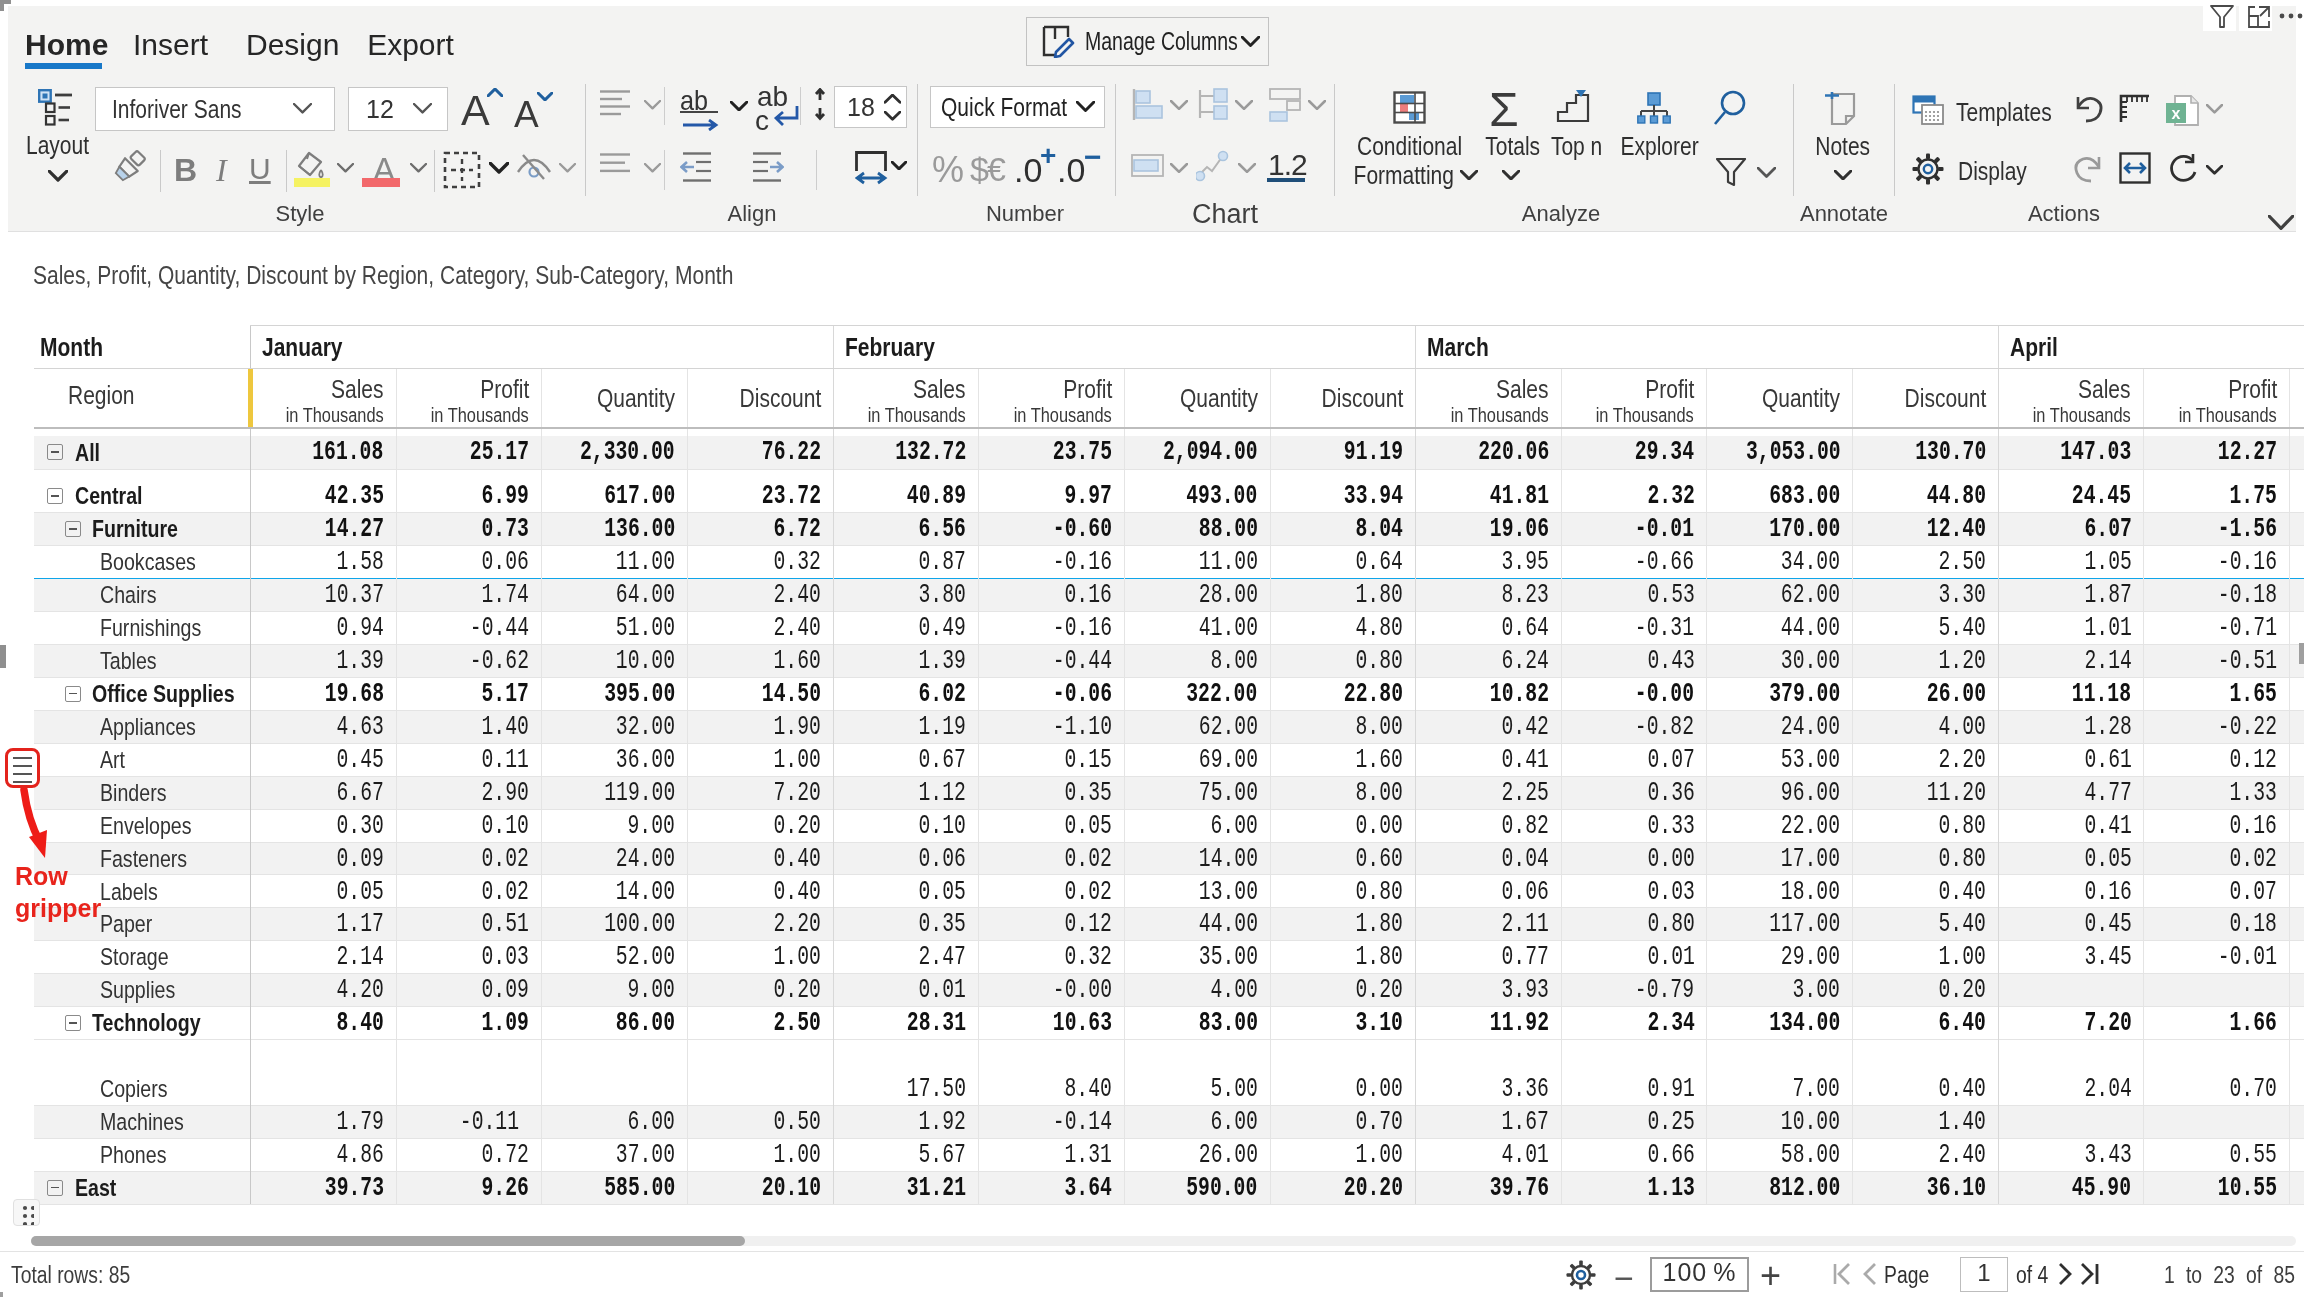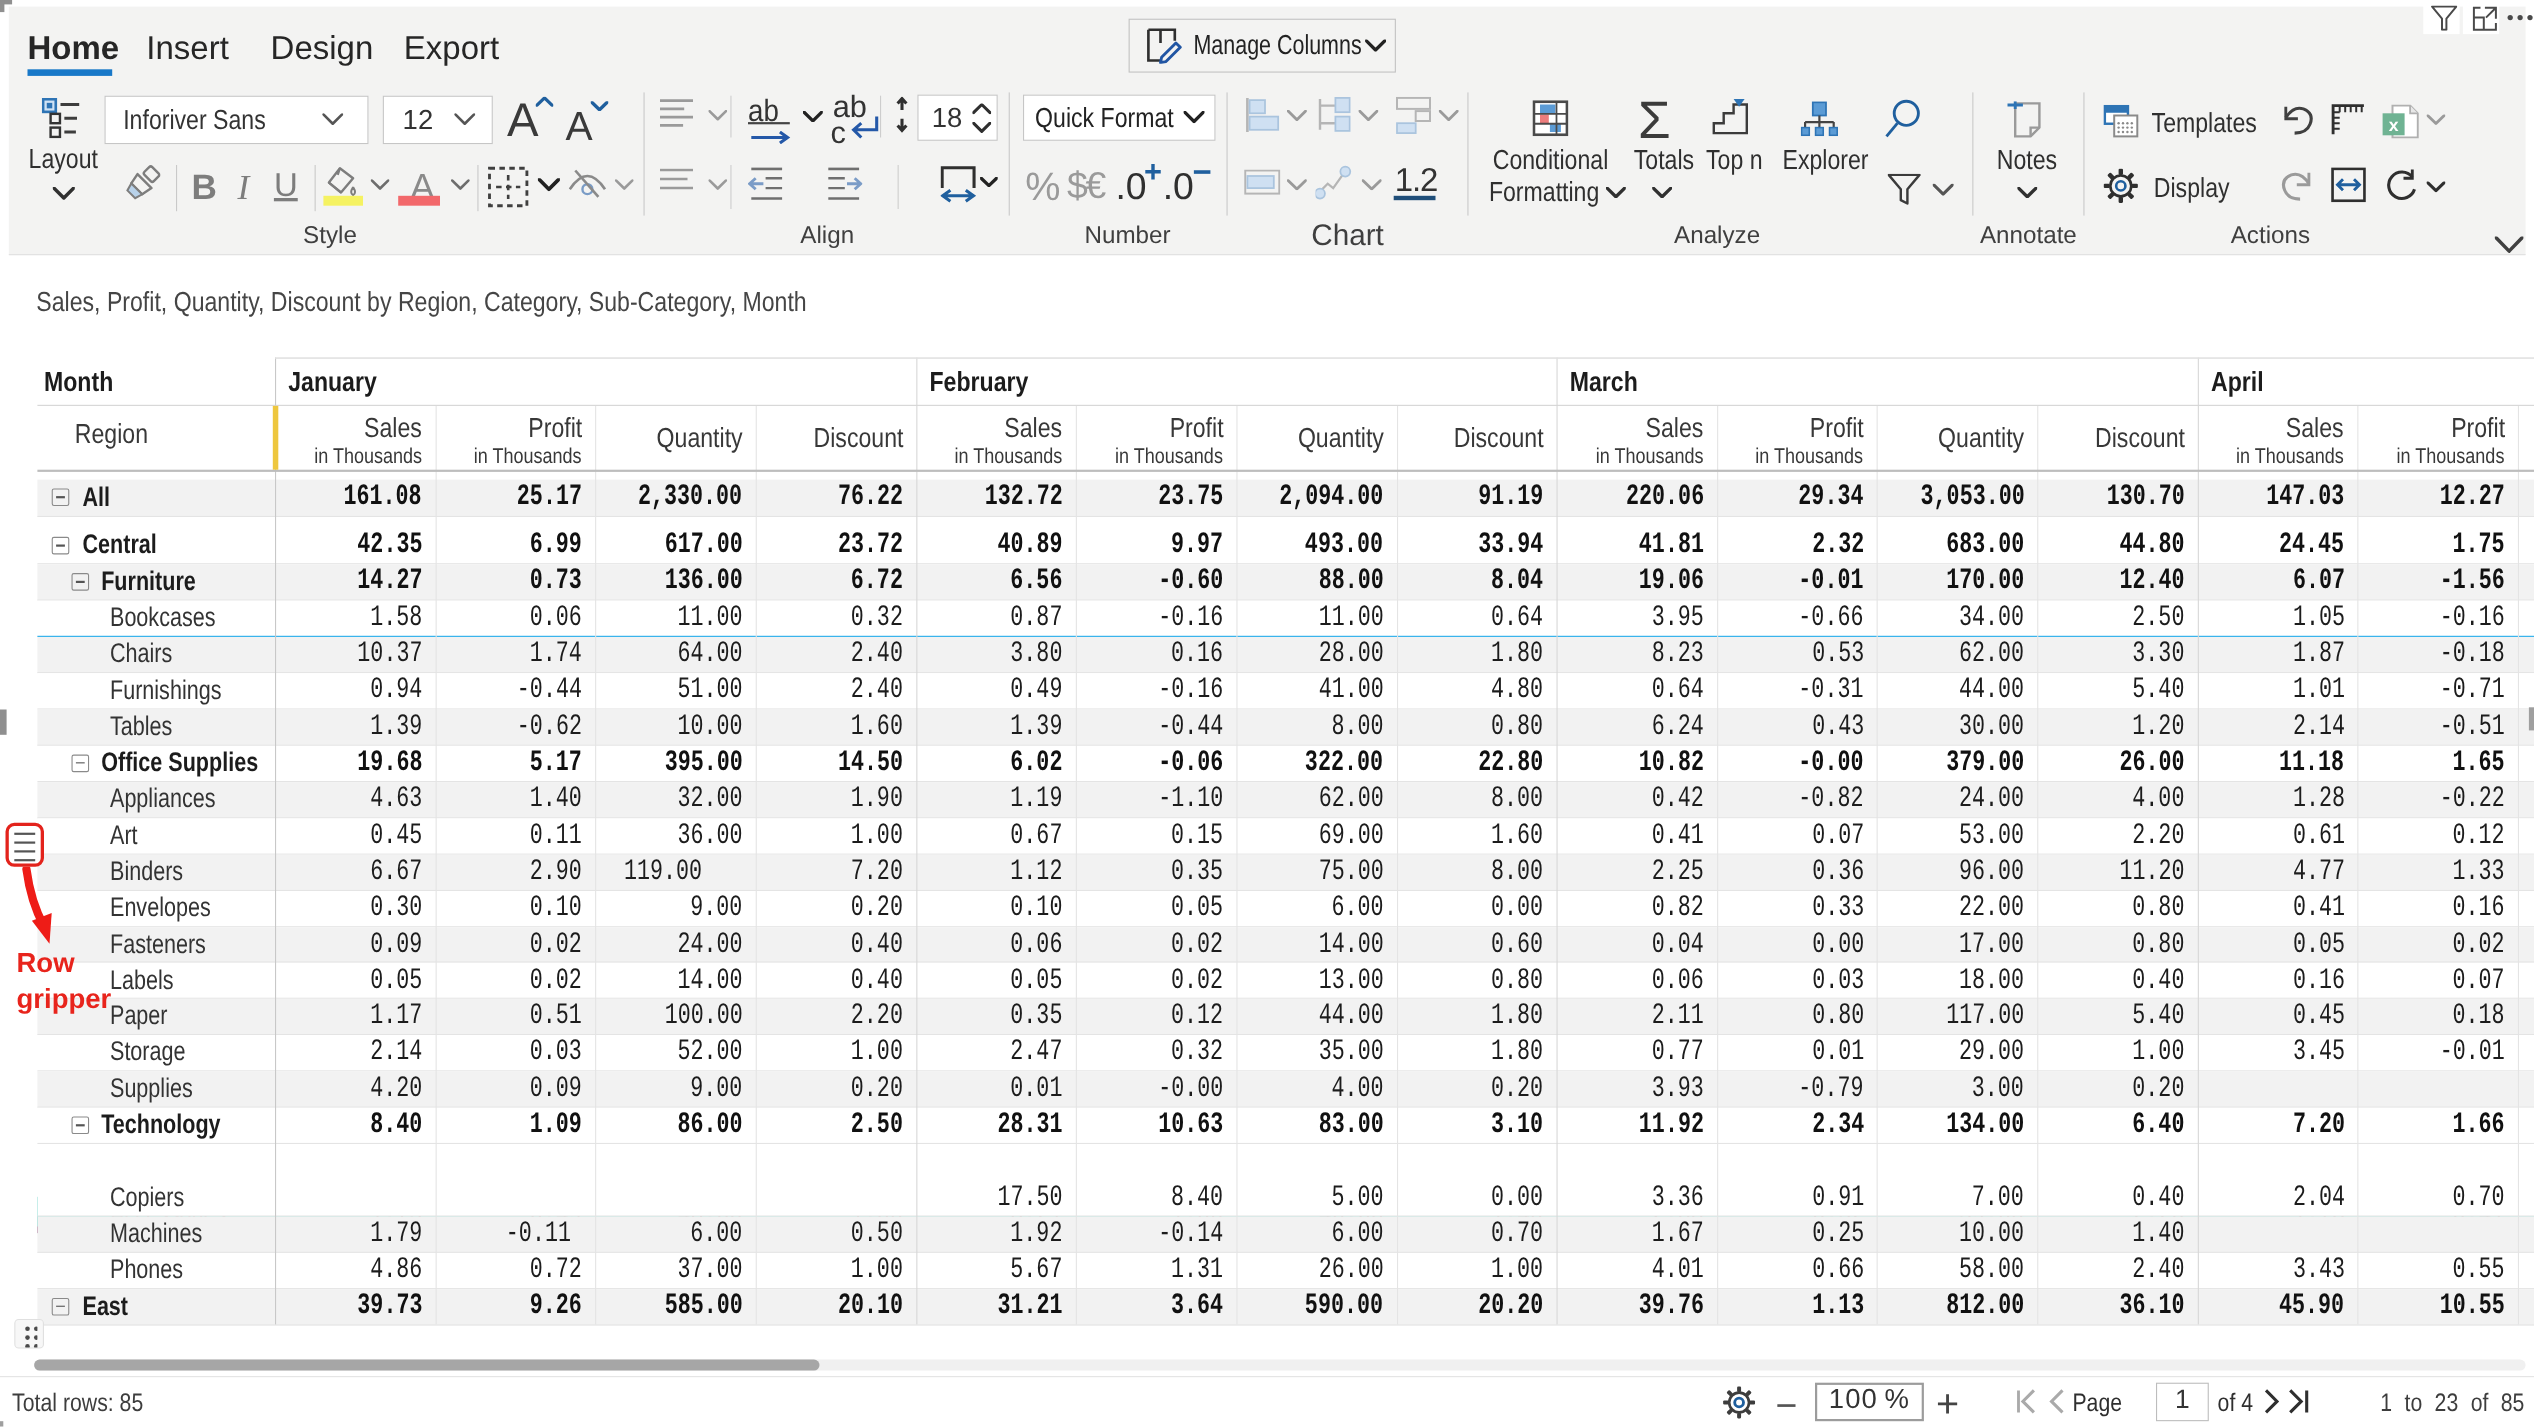--- a/index.html
+++ b/index.html
@@ -546,21 +546,21 @@
 <div style="position:absolute;left:1490.5px;top:0;width:170px;height:32.94px;line-height:32.94px;text-align:right"><span class="n">0.07</span></div>
 <div style="position:absolute;left:1636.2px;top:0;width:170px;height:32.94px;line-height:32.94px;text-align:right"><span class="n">53.00</span></div>
 <div style="position:absolute;left:1781.8px;top:0;width:170px;height:32.94px;line-height:32.94px;text-align:right"><span class="n">2.20</span></div>
 <div style="position:absolute;left:1927.4px;top:0;width:170px;height:32.94px;line-height:32.94px;text-align:right"><span class="n">0.61</span></div>
 <div style="position:absolute;left:2073.1px;top:0;width:170px;height:32.94px;line-height:32.94px;text-align:right"><span class="n">0.12</span></div>
 </div>
 <div style="position:absolute;left:34px;top:776.7px;width:2270px;height:32.94px;background:#f2f2f2;border-bottom:1px solid #e4e4e4">
 <div style="position:absolute;left:66px;top:0;height:32.94px;line-height:32.94px;font-size:24.5px;font-weight:normal;color:#333;white-space:nowrap"><span class="c" style="transform:scaleX(0.8)">Binders</span></div>
 <div style="position:absolute;left:179.6px;top:0;width:170px;height:32.94px;line-height:32.94px;text-align:right"><span class="n">6.67</span></div>
 <div style="position:absolute;left:325.3px;top:0;width:170px;height:32.94px;line-height:32.94px;text-align:right"><span class="n">2.90</span></div>
-<div style="position:absolute;left:471.0px;top:0;width:170px;height:32.94px;line-height:32.94px;text-align:center"><span class="n">119.00</span></div>
+<div style="position:absolute;left:471.0px;top:0;width:170px;height:32.94px;line-height:32.94px;text-align:right"><span class="n">119.00</span></div>
 <div style="position:absolute;left:616.6px;top:0;width:170px;height:32.94px;line-height:32.94px;text-align:right"><span class="n">7.20</span></div>
 <div style="position:absolute;left:762.2px;top:0;width:170px;height:32.94px;line-height:32.94px;text-align:right"><span class="n">1.12</span></div>
 <div style="position:absolute;left:907.9px;top:0;width:170px;height:32.94px;line-height:32.94px;text-align:right"><span class="n">0.35</span></div>
 <div style="position:absolute;left:1053.6px;top:0;width:170px;height:32.94px;line-height:32.94px;text-align:right"><span class="n">75.00</span></div>
 <div style="position:absolute;left:1199.2px;top:0;width:170px;height:32.94px;line-height:32.94px;text-align:right"><span class="n">8.00</span></div>
 <div style="position:absolute;left:1344.9px;top:0;width:170px;height:32.94px;line-height:32.94px;text-align:right"><span class="n">2.25</span></div>
 <div style="position:absolute;left:1490.5px;top:0;width:170px;height:32.94px;line-height:32.94px;text-align:right"><span class="n">0.36</span></div>
 <div style="position:absolute;left:1636.2px;top:0;width:170px;height:32.94px;line-height:32.94px;text-align:right"><span class="n">96.00</span></div>
 <div style="position:absolute;left:1781.8px;top:0;width:170px;height:32.94px;line-height:32.94px;text-align:right"><span class="n">11.20</span></div>
 <div style="position:absolute;left:1927.4px;top:0;width:170px;height:32.94px;line-height:32.94px;text-align:right"><span class="n">4.77</span></div>

